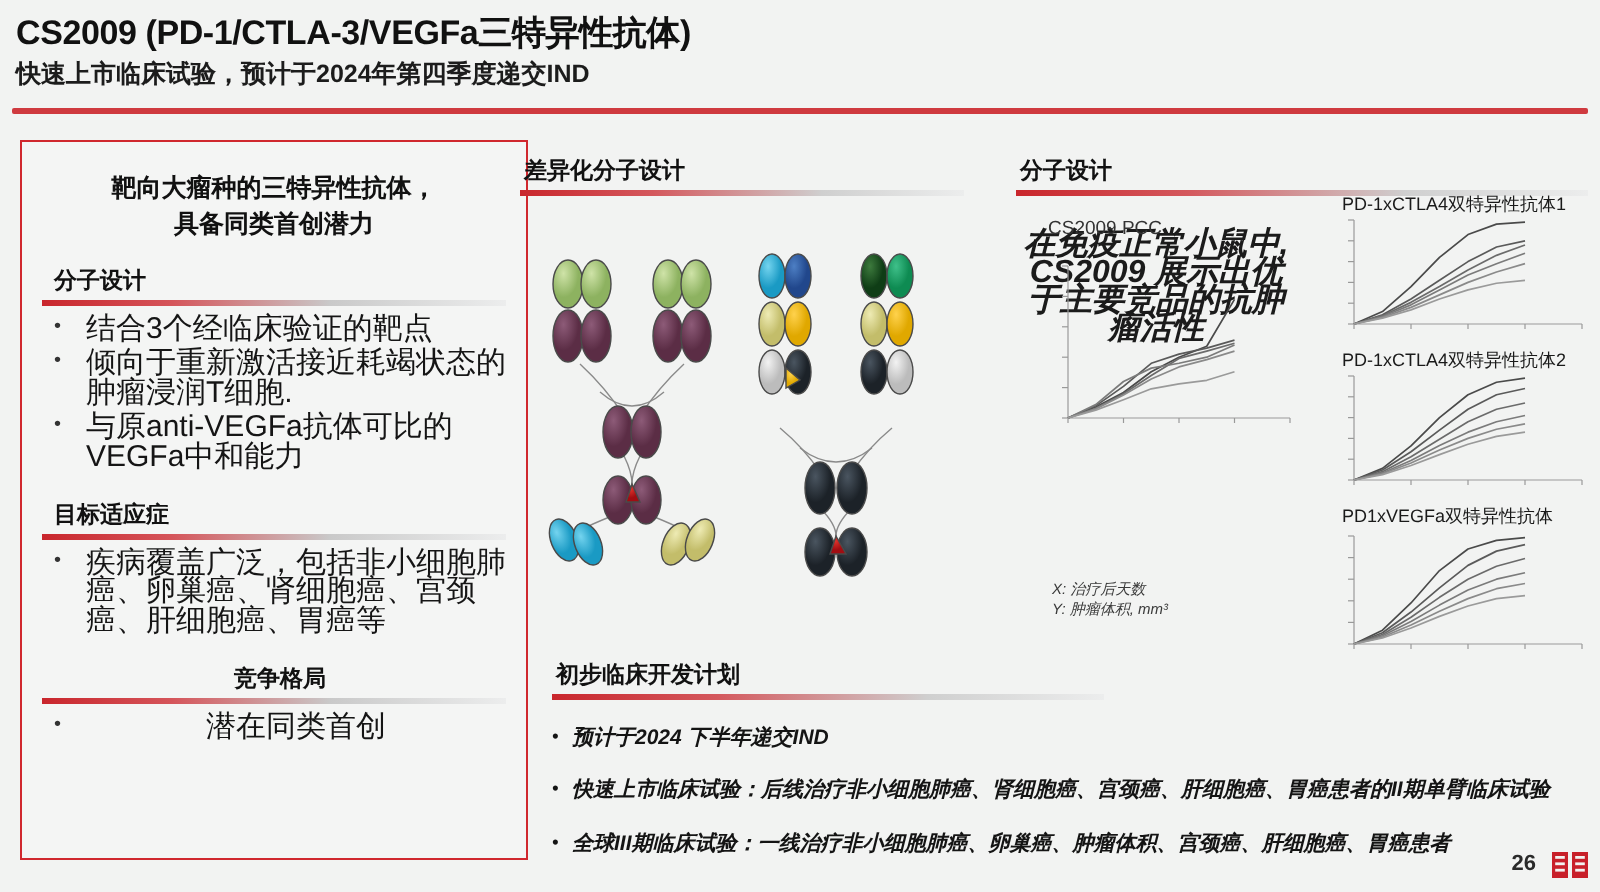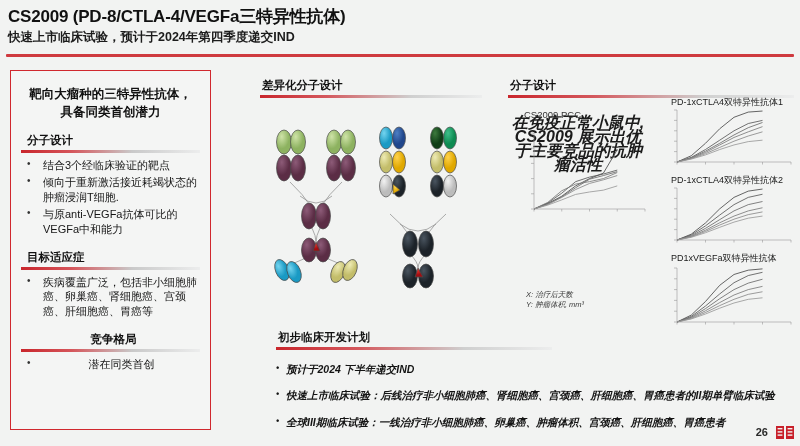--- a/index.html
+++ b/index.html
@@ -23,40 +23,40 @@
     font-size:12.5px;font-weight:bold;color:#1c1c1c;
     line-height:17px;margin-top:1px;white-space:nowrap;
   }
   .hdr-rule{
     position:absolute;left:6px;top:54px;width:788px;height:3px;
     background:#cf3a3f;border-radius:1px;
   }
 
   
   .leftbox{
-    position:absolute;left:10px;top:70px;width:201px;height:360px;
+    position:absolute;left:10px;top:70px;width:254px;height:360px;
     border:1.6px solid #d0282e;background:#f4f5f4;box-sizing:border-box;
   }
   .lb-title{
     margin:14px 16px 0 16px;text-align:center;
     font-size:12.5px;font-weight:bold;line-height:18px;color:#111;
   }
 
   .sec{margin:12px 10px 0 10px;}
   .sec-head{
     font-size:11.5px;font-weight:bold;color:#111;padding:0 0 2px 6px;
   }
   .sec-rule{
     height:2.5px;width:100%;
     background:linear-gradient(to right,#c9262c 0%,#d5555a 28%,#c9c9c9 62%,#eceded 100%);
   }
   ul.bul{margin:5px 0 0 0;padding:0;list-style:none;}
   ul.bul li{
     position:relative;padding-left:22px;margin-bottom:3px;
-    font-size:11px;line-height:14.5px;color:#151515;
+    font-size:15px;line-height:14.5px;color:#151515;
   }
   ul.bul li:before{
     content:"\2022";position:absolute;left:6px;top:-1px;
     font-size:10px;color:#333;
   }
 
   
   .mid{position:absolute;left:260px;top:78px;width:222px;}
   .blk-head{font-size:11.5px;font-weight:bold;color:#111;padding-left:2px;}
   .blk-rule{
@@ -104,21 +104,21 @@
   .logo{
     position:absolute;right:6px;bottom:7px;width:18px;height:13px;
   }
 </style>
 </head>
 <body>
 
 <div class="slide">
 
   <div class="hdr">
-    <div class="hdr-title">CS2009 (PD-8/CTLA-4/VEGFa三特异性抗体)</div>
+    <div class="hdr-title">CS2009 (PD-1/CTLA-3/VEGFa三特异性抗体)</div>
     <div class="hdr-sub">快速上市临床试验，预计于2024年第四季度递交IND</div>
   </div>
   <div class="hdr-rule"></div>
 
   <div class="leftbox">
     <div class="lb-title">
       <div>靶向大瘤种的三特异性抗体，</div>
       <div>具备同类首创潜力</div>
     </div>
 

